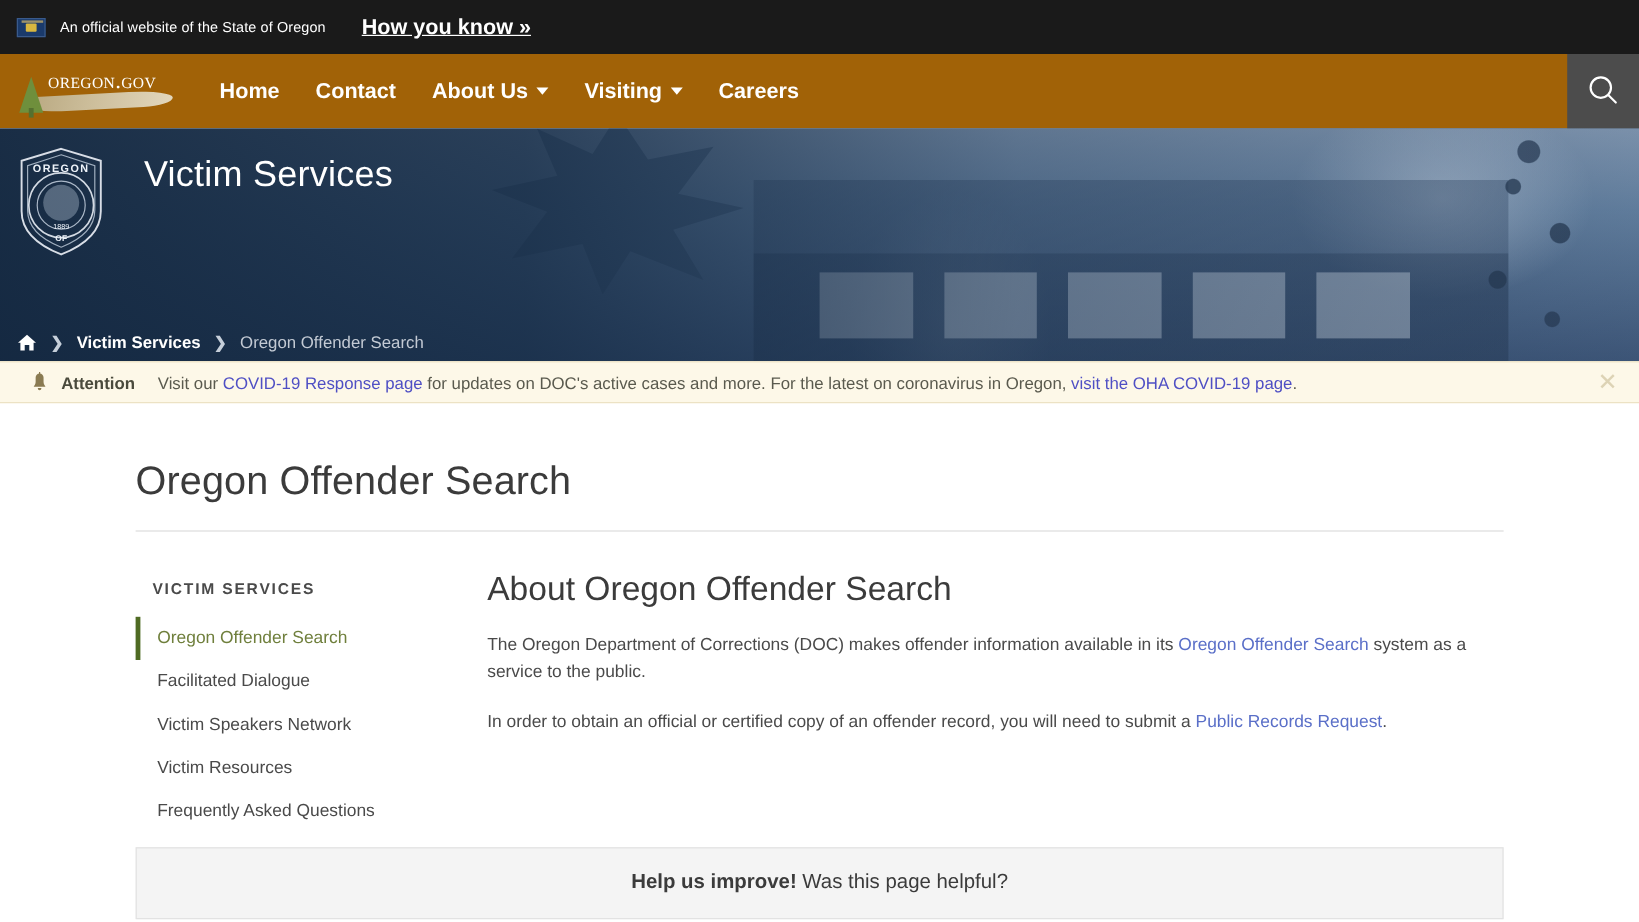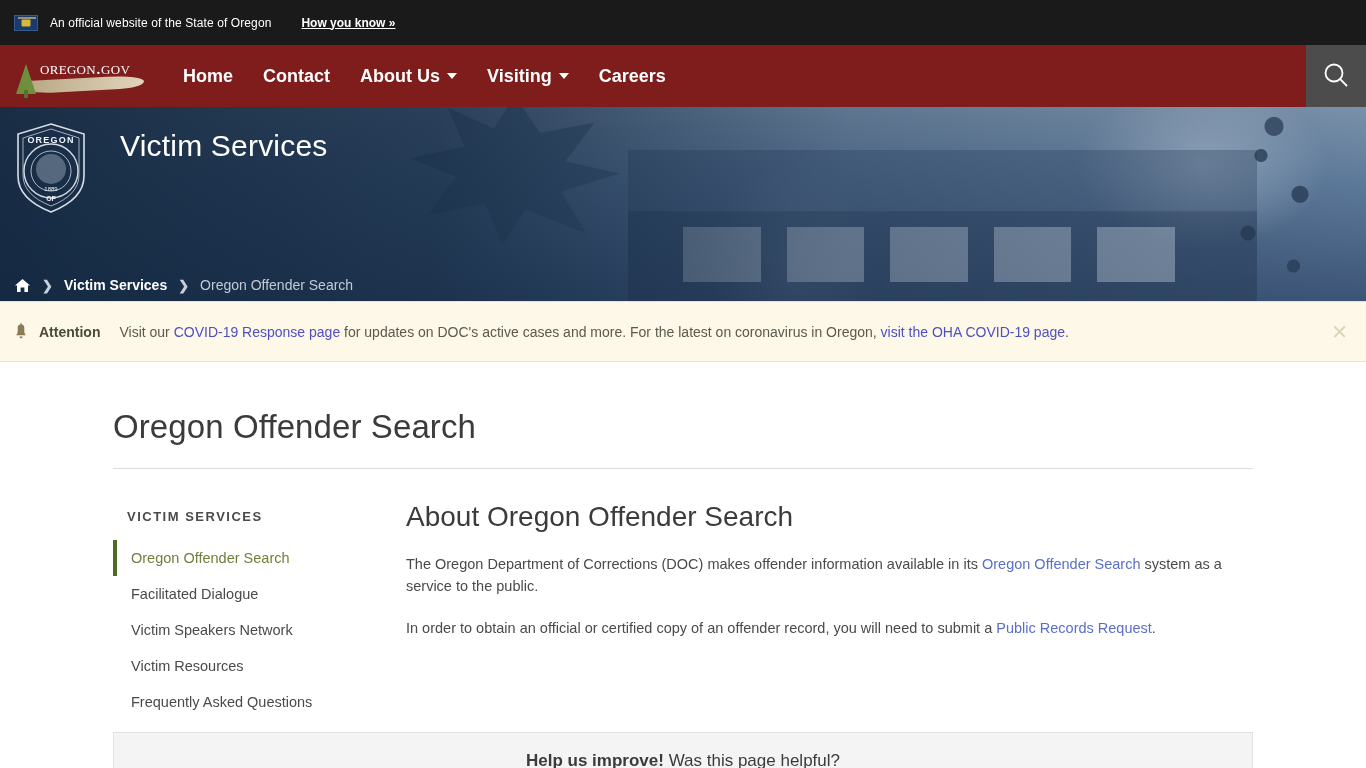--- a/index.html
+++ b/index.html
@@ -44,32 +44,32 @@
     width: 18px; height: 2px;
     background: #c9b06a;
     opacity: .75;
   }
   .utility-text {
     font-size: 12px;
     margin-left: 12px;
     letter-spacing: .1px;
   }
   .how-you-know {
-    font-size: 12px;
+    font-size: 18px;
     font-weight: bold;
     color: #ffffff;
     margin-left: 30px;
     text-decoration: underline;
     cursor: pointer;
   }
 
   
   .navbar {
     height: 62px;
-    background: #7f1d1d;
+    background: #a16207;
     display: flex;
     align-items: center;
     position: relative;
   }
   .brand {
     width: 132px; height: 44px;
     margin-left: 14px;
     margin-right: 22px;
     position: relative;
     flex: none;
@@ -240,27 +240,27 @@
   .bc-sep {
     color: #c6cfda;
     font-size: 13px;
     font-weight: bold;
   }
   .bc-link { color: #ffffff; font-weight: bold; cursor: pointer; }
   .bc-current { color: #c3cad4; }
 
   
   .alert {
-    height: 61px;
+    height: 35px;
     background: #fdf8e8;
     border-top: 1px solid #ece2c4;
     border-bottom: 1px solid #ece2c4;
     display: flex;
     align-items: center;
-    padding: 0 14px;
+    padding: 0 26px;
     position: relative;
   }
   .bell-icon { margin-right: 11px; display: flex; align-items: center; }
   .alert-label {
     font-size: 14px;
     font-weight: bold;
     color: #4a4a3c;
     margin-right: 19px;
   }
   .alert-text { font-size: 14px; color: #5a5a4e; }

